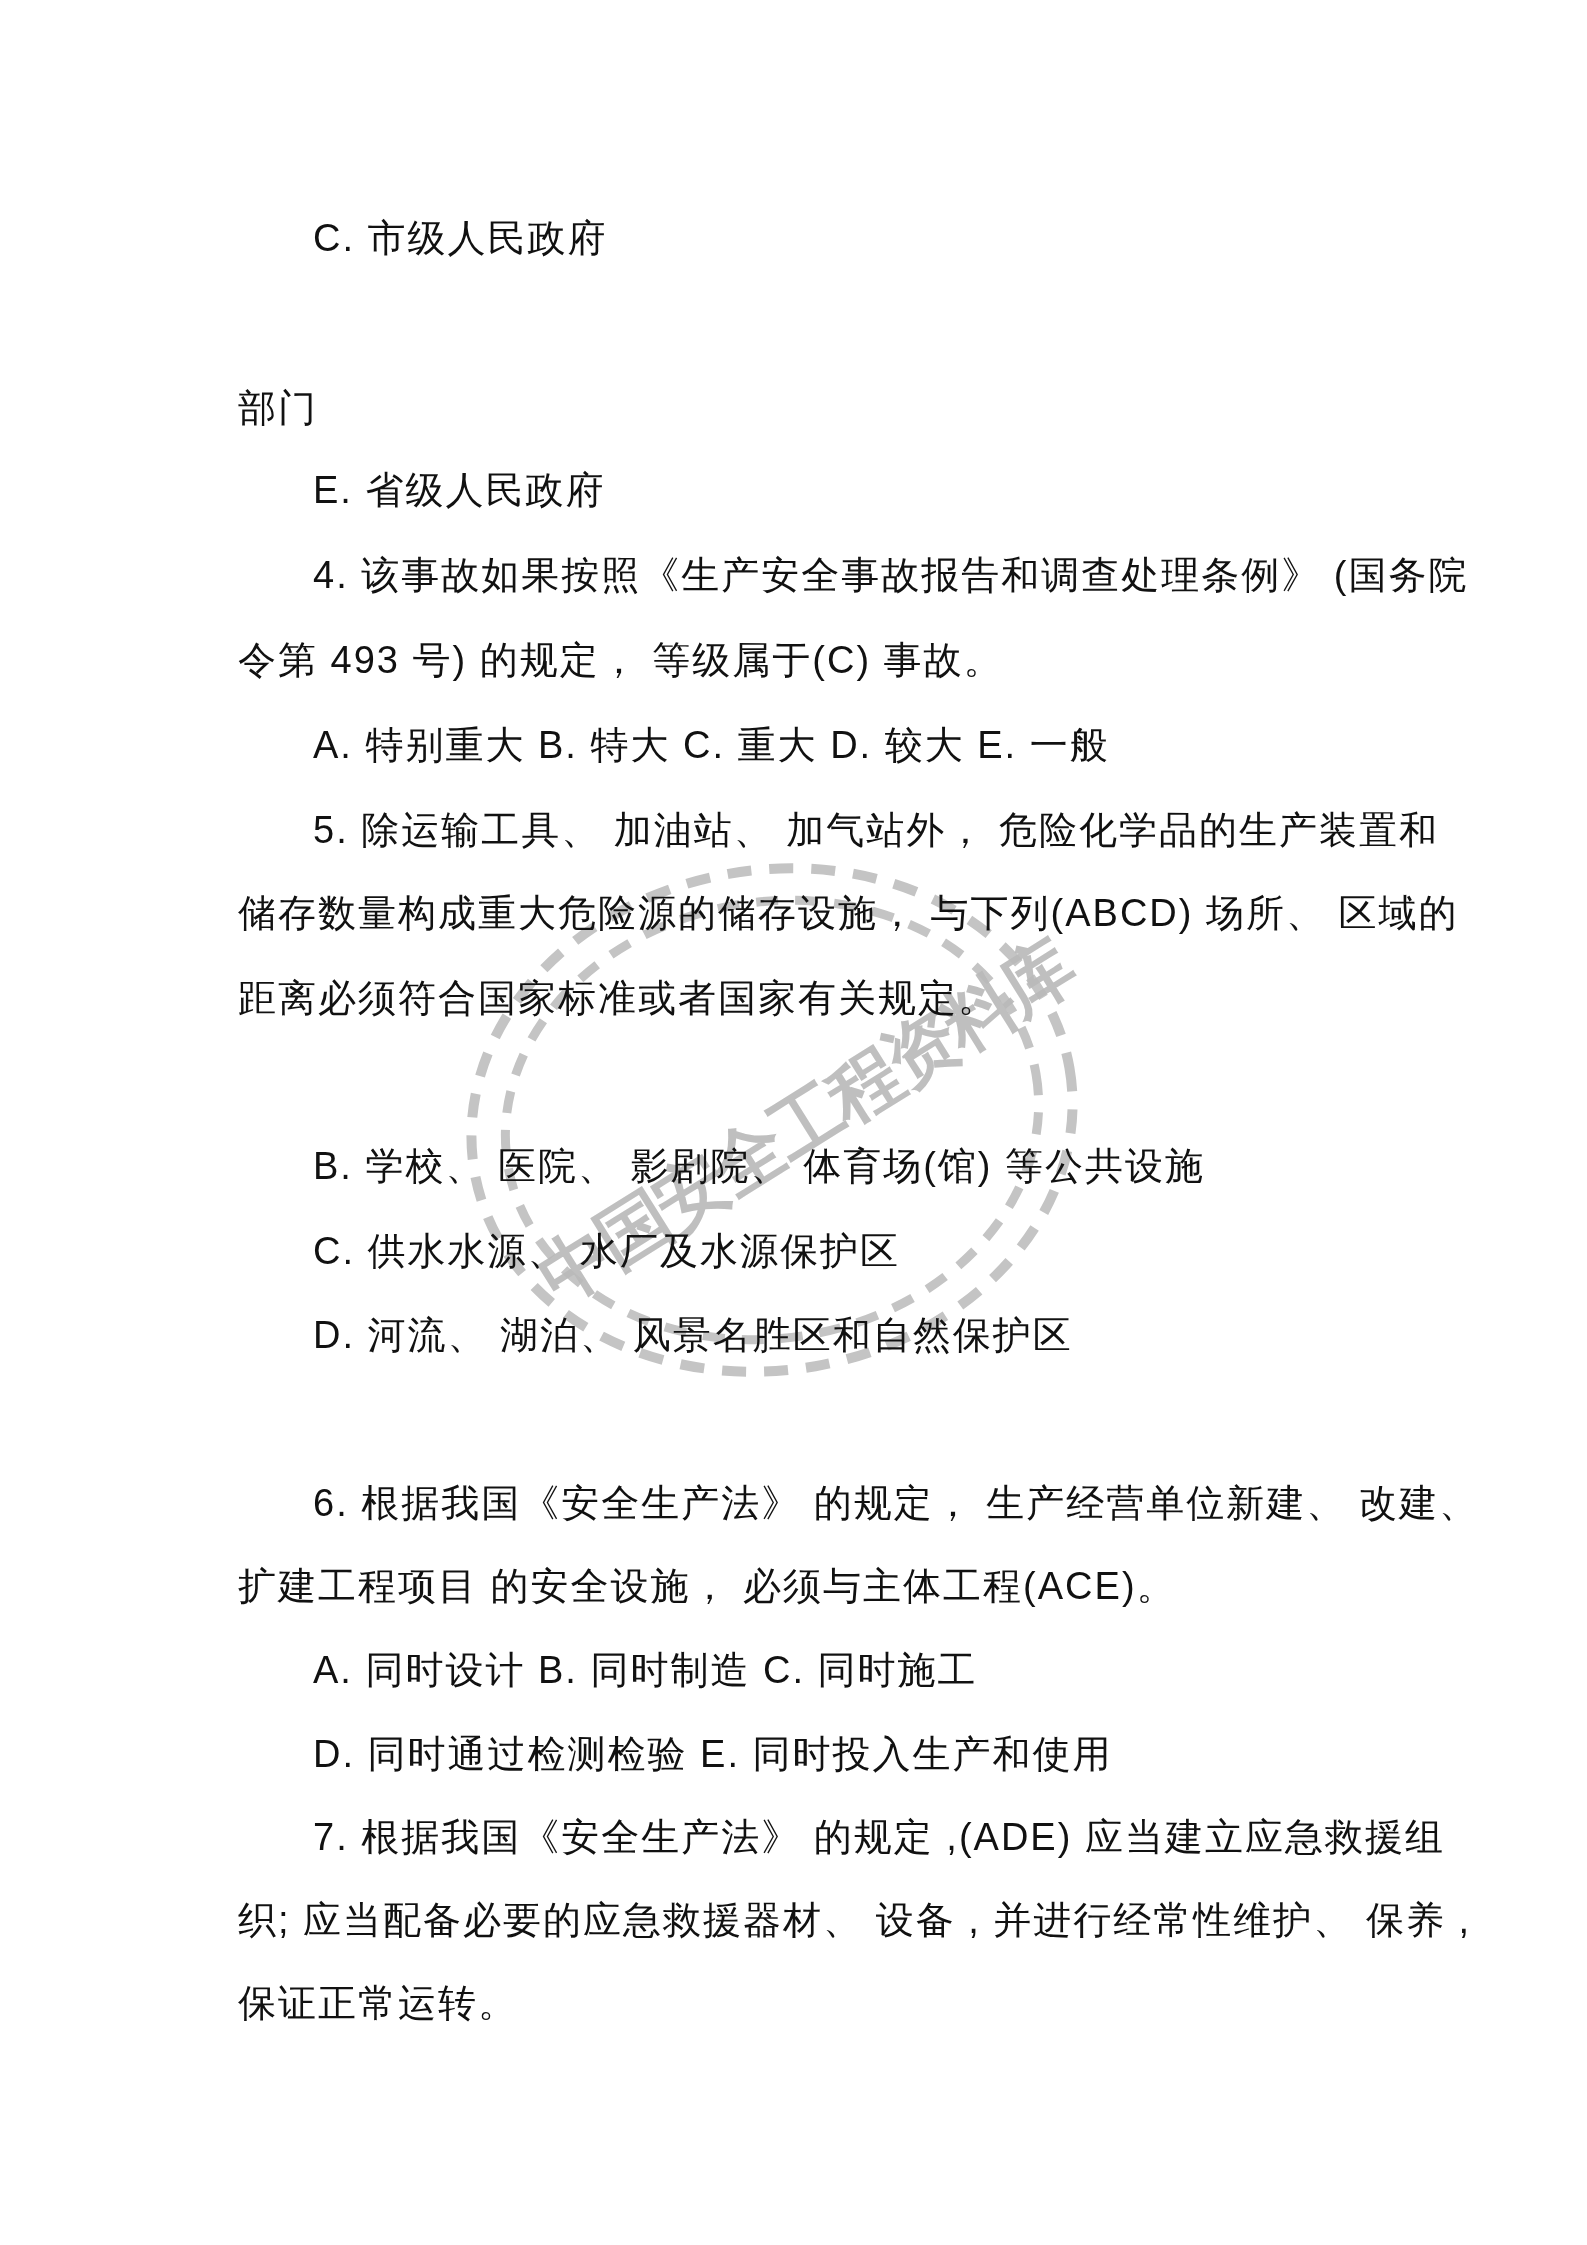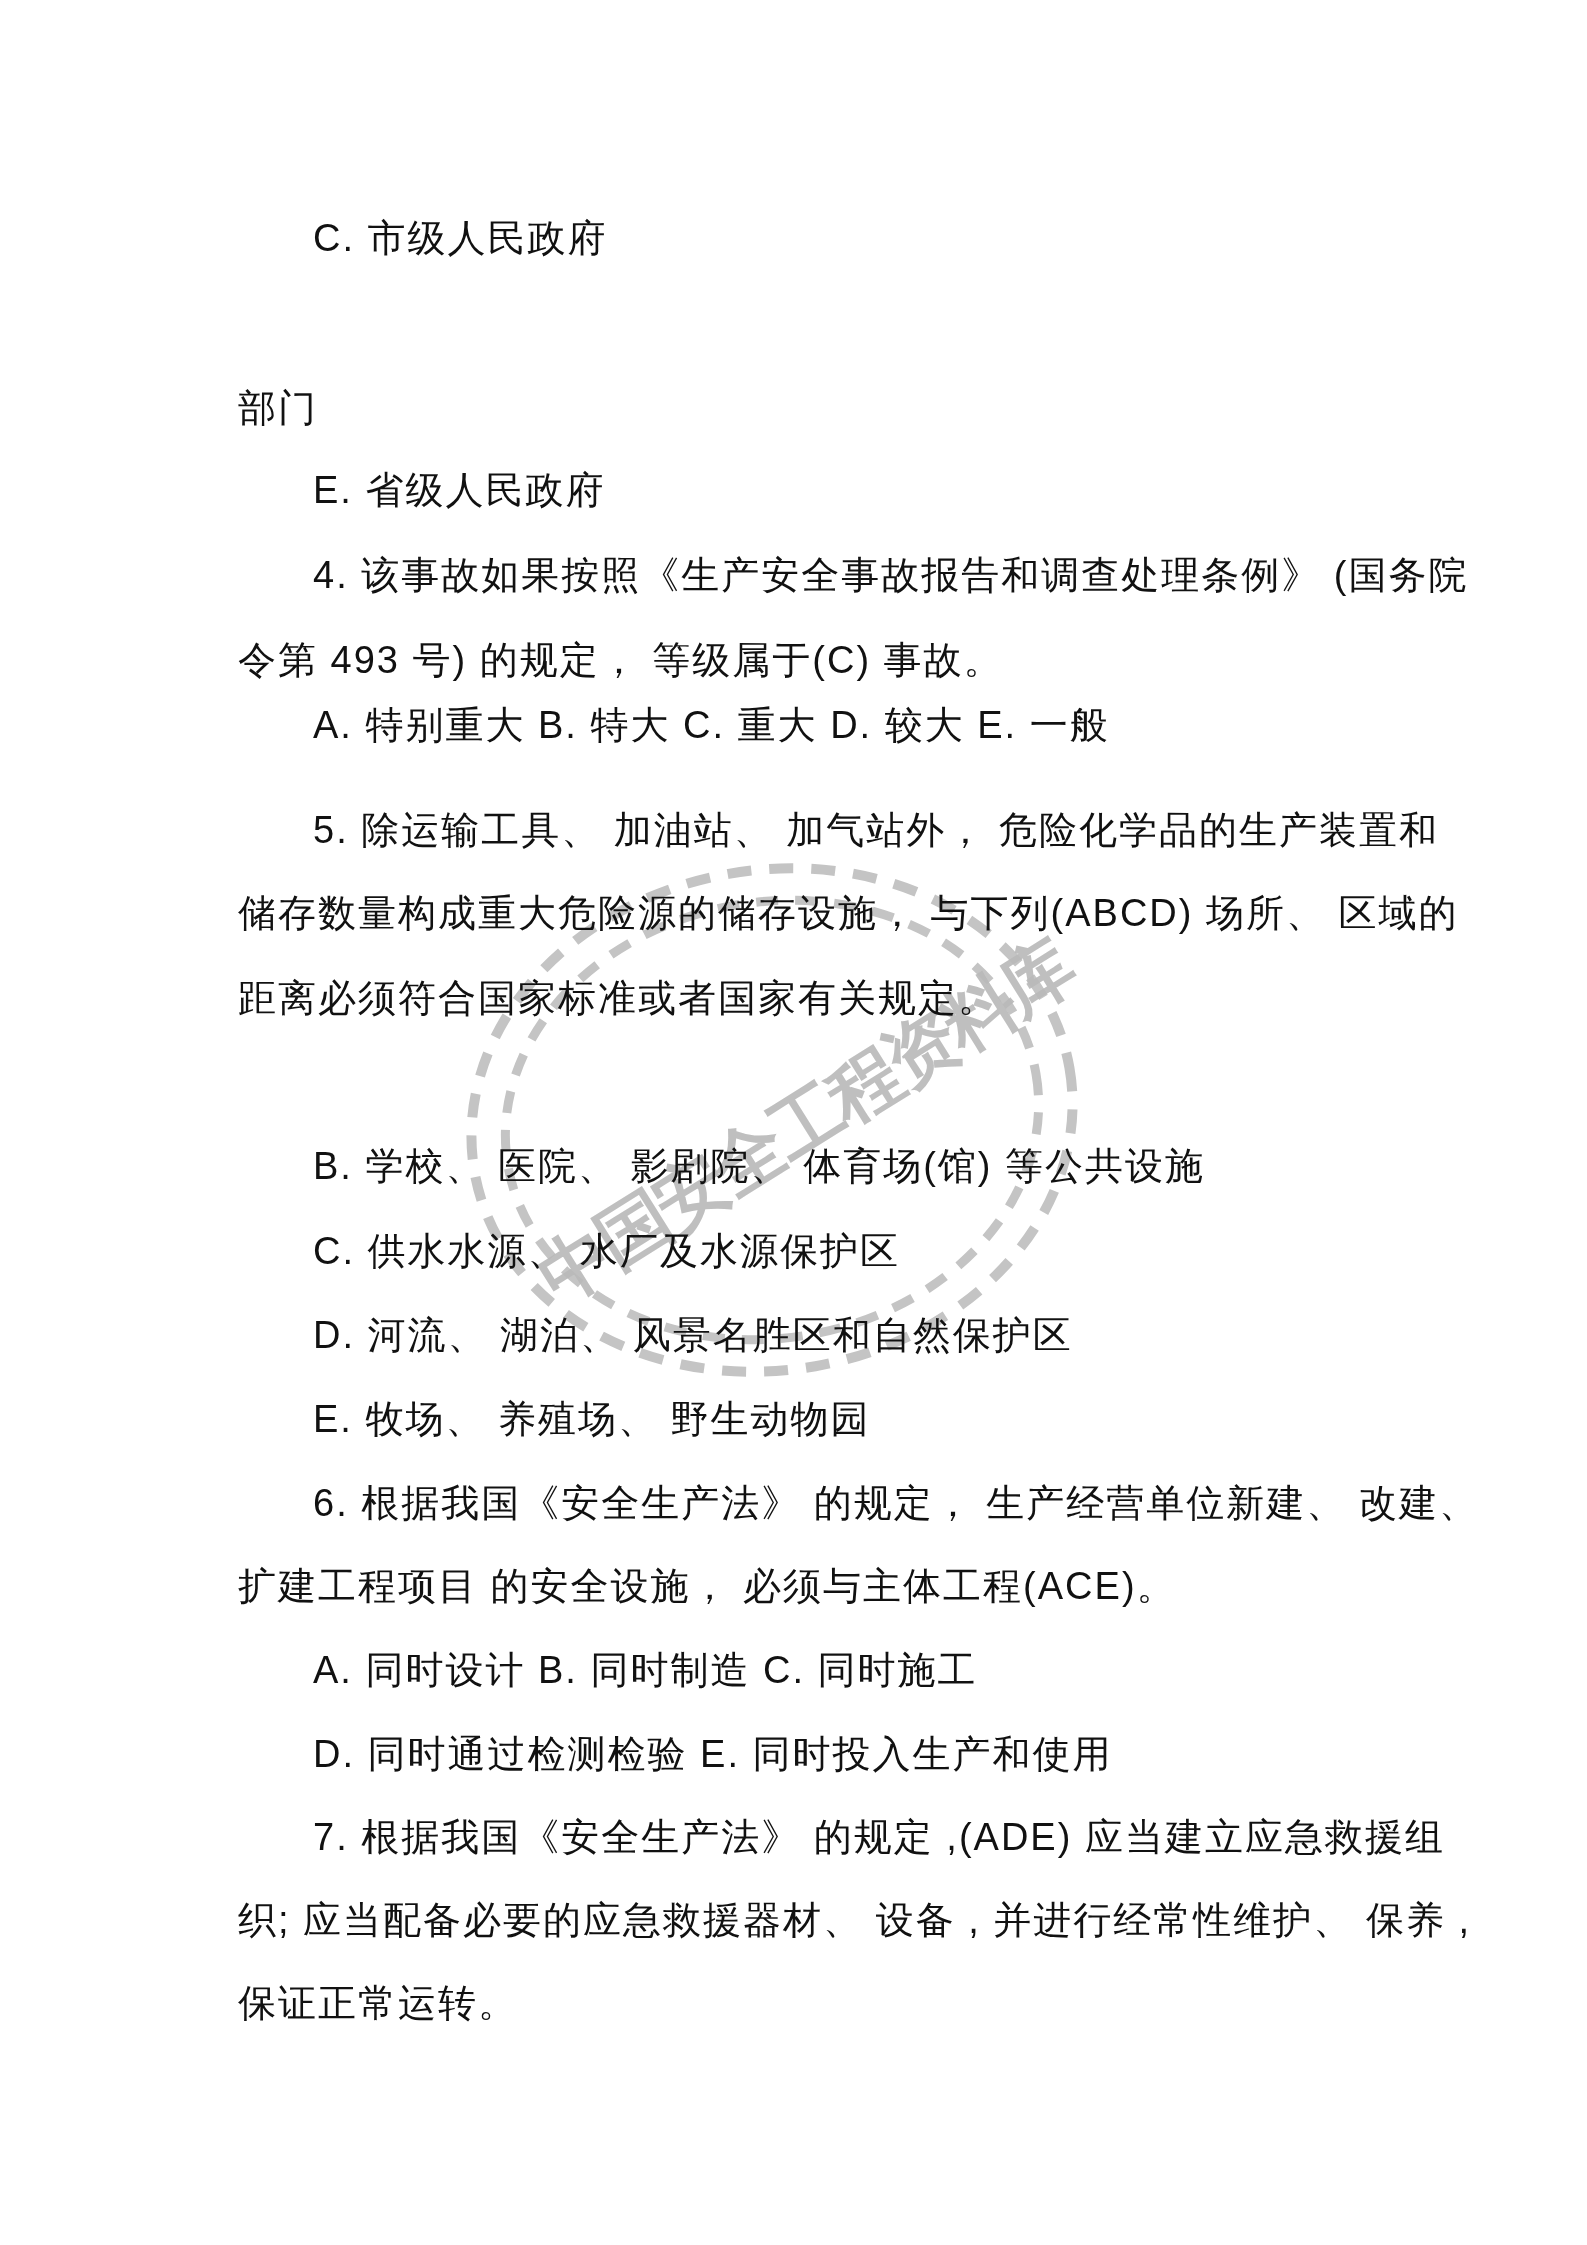--- a/index.html
+++ b/index.html
@@ -38,28 +38,27 @@
       <ellipse cx="772" cy="1120" rx="268" ry="218" fill="none" stroke="#c4c4c4" stroke-width="9" stroke-dasharray="22 17"></ellipse>
     </g>
     <text x="805" y="1122" transform="rotate(-32 805 1122)" text-anchor="middle" dominant-baseline="central" font-size="72" font-weight="bold" letter-spacing="-4" fill="#b9b9b9" opacity="0.9">中国安全工程资料库</text>
   </svg>
 
   <div class="doc-line ind" style="top:215px">C. 市级人民政府</div>
   <div class="doc-line flush" style="top:385px">部门</div>
   <div class="doc-line ind" style="top:467px">E. 省级人民政府</div>
   <div class="doc-line ind" style="top:552px">4. 该事故如果按照《生产安全事故报告和调查处理条例》 (国务院</div>
   <div class="doc-line flush" style="top:637px">令第 493 号) 的规定， 等级属于(C) 事故。</div>
-  <div class="doc-line ind" style="top:702px">A. 特别重大 B. 特大 C. 重大 D. 较大 E. 一般</div>
+  <div class="doc-line ind" style="top:722px">A. 特别重大 B. 特大 C. 重大 D. 较大 E. 一般</div>
   <div class="doc-line ind" style="top:807px">5. 除运输工具、 加油站、 加气站外， 危险化学品的生产装置和</div>
   <div class="doc-line flush" style="top:890px">储存数量构成重大危险源的储存设施， 与下列(ABCD) 场所、 区域的</div>
   <div class="doc-line flush" style="top:975px">距离必须符合国家标准或者国家有关规定。</div>
   <div class="doc-line ind" style="top:1143px">B. 学校、 医院、 影剧院、 体育场(馆) 等公共设施</div>
   <div class="doc-line ind" style="top:1228px">C. 供水水源、 水厂及水源保护区</div>
   <div class="doc-line ind" style="top:1312px">D. 河流、 湖泊、 风景名胜区和自然保护区</div>
-  <div class="doc-line ind" style="top:1396px">E. 牧场、 养殖场、 野生动物园</div>
   <div class="doc-line ind" style="top:1480px">6. 根据我国《安全生产法》 的规定， 生产经营单位新建、 改建、</div>
   <div class="doc-line flush" style="top:1563px">扩建工程项目 的安全设施， 必须与主体工程(ACE)。</div>
   <div class="doc-line ind" style="top:1647px">A. 同时设计 B. 同时制造 C. 同时施工</div>
   <div class="doc-line ind" style="top:1731px">D. 同时通过检测检验 E. 同时投入生产和使用</div>
   <div class="doc-line ind" style="top:1814px">7. 根据我国《安全生产法》 的规定 ,(ADE) 应当建立应急救援组</div>
   <div class="doc-line flush" style="top:1897px">织; 应当配备必要的应急救援器材、 设备 , 并进行经常性维护、 保养 ,</div>
   <div class="doc-line flush" style="top:1980px">保证正常运转。</div>
 
 </div>
 

